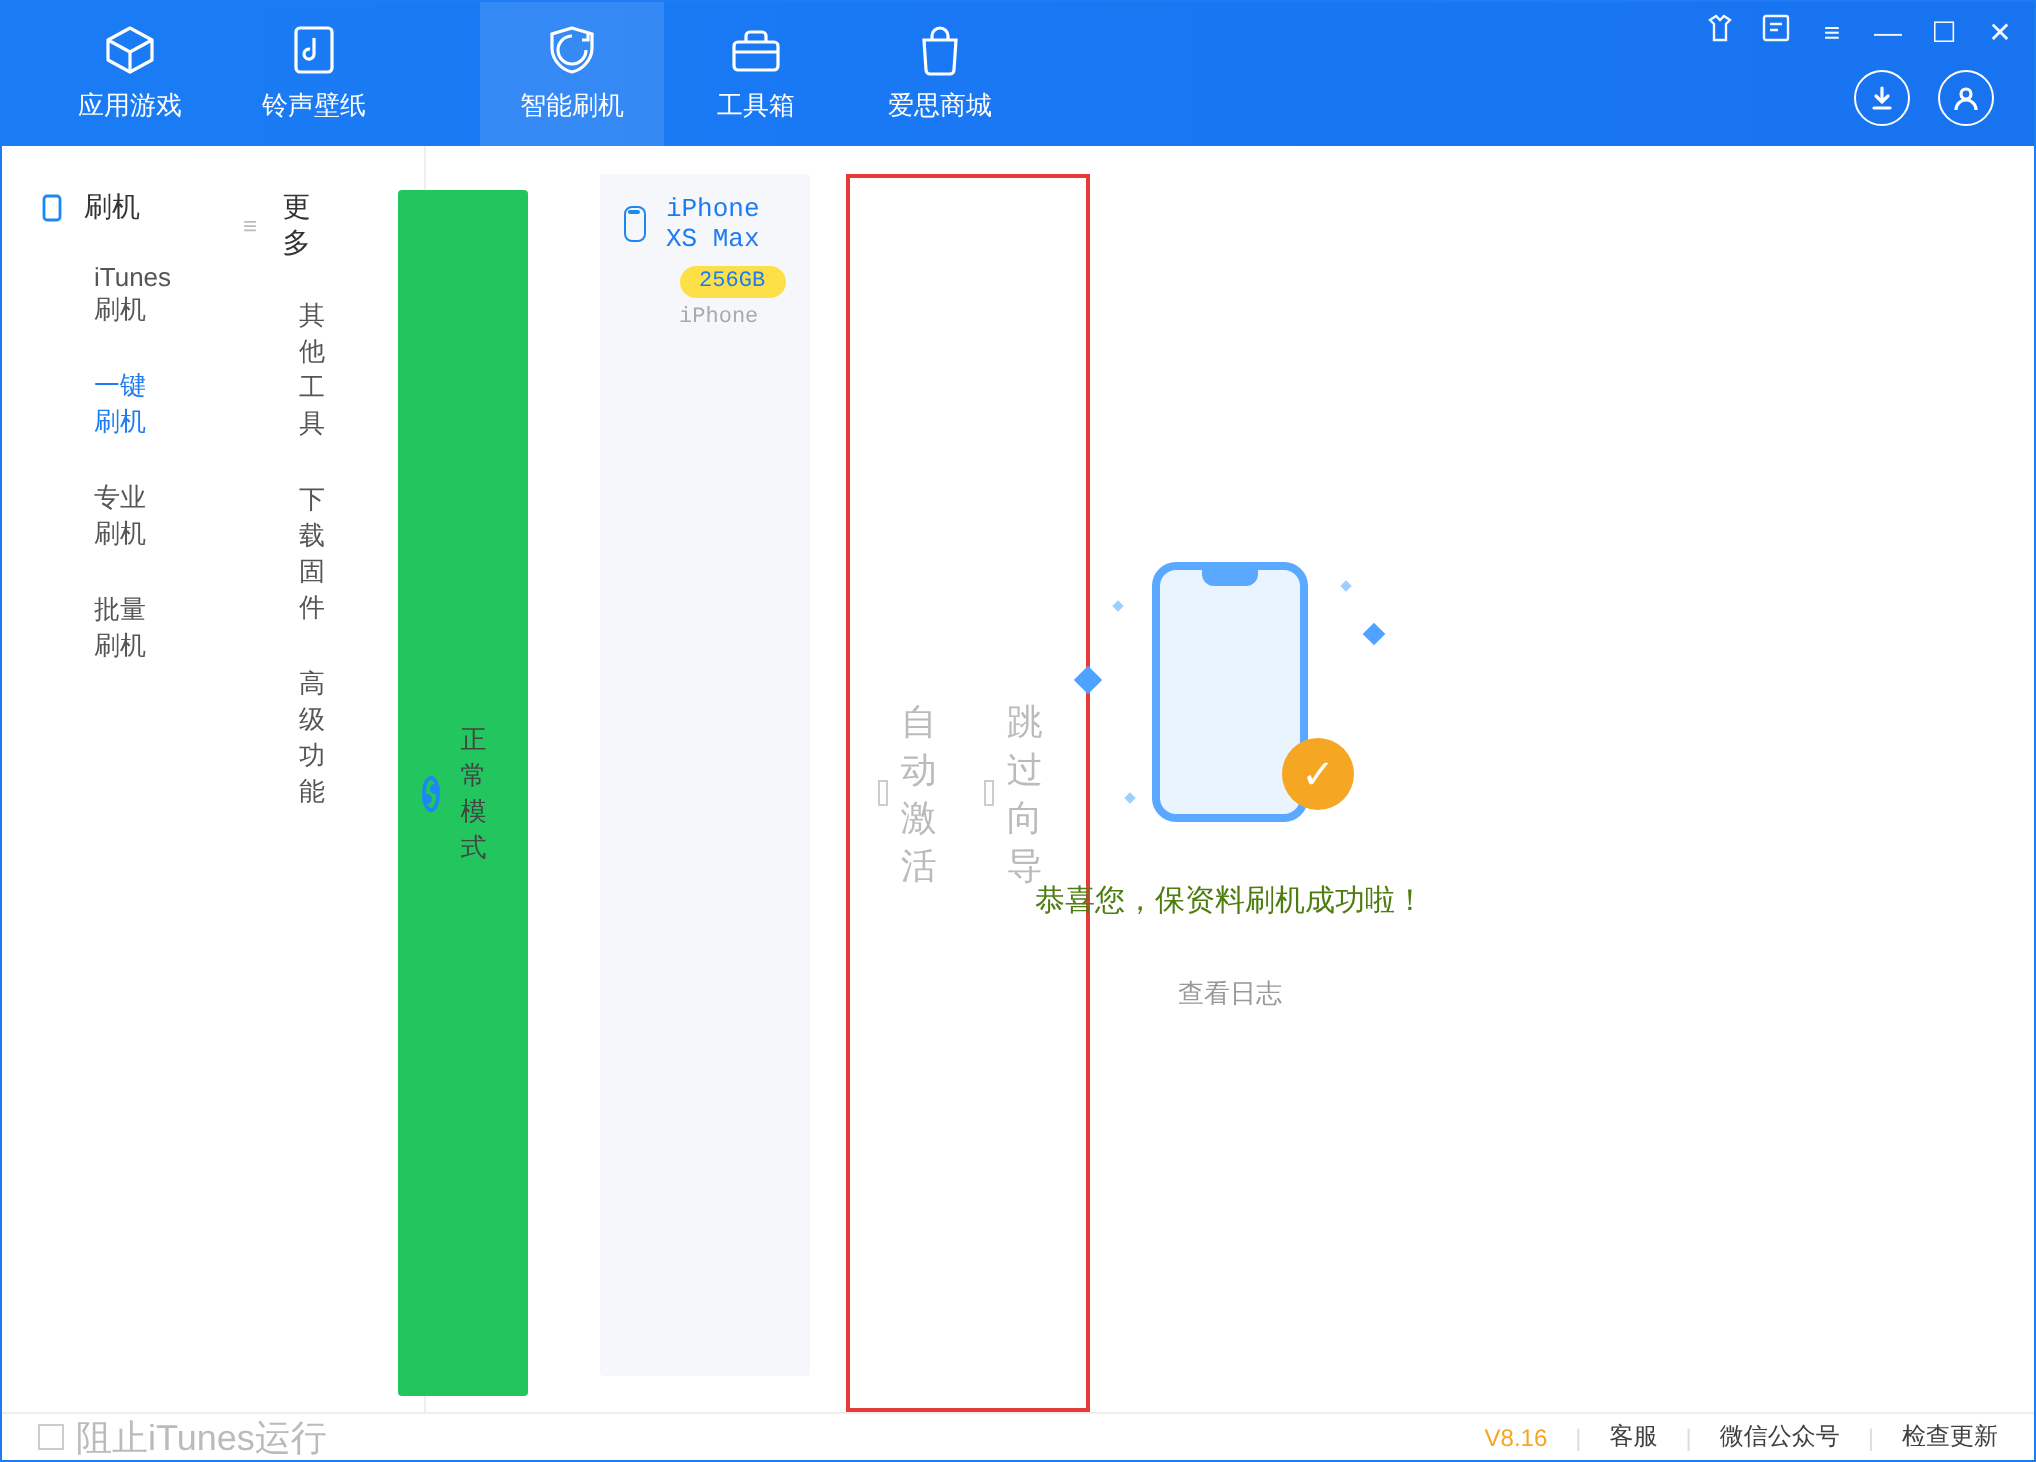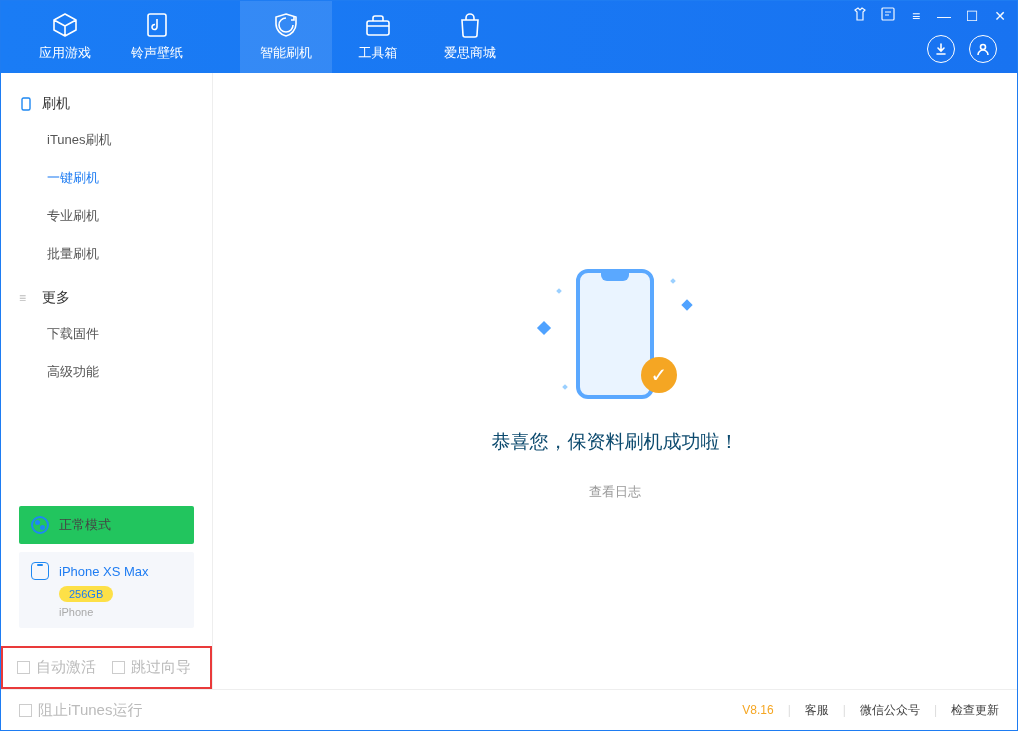--- a/index.html
+++ b/index.html
@@ -18,63 +18,63 @@
 .nav-item.active::after { content: ""; position: absolute; bottom: -6px; left: 50%; transform: translateX(-50%); border: 6px solid transparent; border-bottom-color: #fff; }
 .nav-icon { width: 26px; height: 26px; display: flex; align-items: center; justify-content: center; }
 .nav-label { font-size: 13px; }
 .winctrl { position: absolute; right: 8px; top: 6px; display: flex; gap: 10px; color: #fff; font-size: 14px; align-items: center; }
 .winctrl span { cursor: pointer; opacity: .95; width: 18px; text-align: center; }
 .usrctrl { position: absolute; right: 20px; top: 34px; display: flex; gap: 14px; }
 .usrctrl .circ { width: 28px; height: 28px; border: 1.8px solid #fff; border-radius: 50%; display: flex; align-items: center; justify-content: center; cursor: pointer; }
 
 
 .body { flex: 1; display: flex; min-height: 0; }
-.sidebar { width: 212px; border-right: 1px solid #eee; display: flex; flex-direction: column; padding-top: 14px; }
+.sidebar { width: 212px; border-right: 1px solid #eee; display: flex; flex-direction: row; padding-top: 14px; }
 .side-section { padding: 0 0 8px 0; }
 .side-header { display: flex; align-items: center; gap: 9px; padding: 8px 18px; font-size: 14px; color: #333; }
 .side-header .hicon { width: 14px; height: 14px; display: inline-flex; }
 .side-item { padding: 10px 18px 10px 46px; font-size: 13px; color: #555; cursor: pointer; }
 .side-item.active { color: #1e7cf2; }
 .side-spacer { flex: 1; }
 .mode-box { margin: 8px 18px; background: #22c55e; border-radius: 2px; padding: 10px 12px; display: flex; align-items: center; gap: 10px; color: #444; }
 .mode-icon { width: 18px; height: 18px; border: 2px solid #1e88f2; border-radius: 50%; position: relative; }
 .mode-icon::before, .mode-icon::after { content: ""; position: absolute; background: #1e88f2; border-radius: 50%; }
 .mode-icon::before { width: 5px; height: 5px; left: 2px; top: 2px; }
 .mode-icon::after { width: 5px; height: 5px; right: 2px; bottom: 2px; }
-.dev-box { margin: 0 18px 18px; background: #f5f7fb; border-radius: 2px; padding: 10px 12px; }
+.dev-box { margin: 0 18px 18px; background: #f5f7fb; border-radius: 2px; padding: 10px 12px; font-family: Liberation Mono, monospace; }
 .dev-top { display: flex; align-items: center; gap: 10px; }
 .dev-icon { width: 18px; height: 18px; border: 1.6px solid #1e88f2; border-radius: 4px; position: relative; }
 .dev-icon::after { content: ""; position: absolute; left: 50%; top: 1px; width: 6px; height: 2px; background: #1e88f2; transform: translateX(-50%); border-radius: 1px; }
 .dev-name { color: #1e7cf2; font-weight: 500; font-size: 13px; }
 .dev-cap { display: inline-block; margin-top: 6px; margin-left: 28px; background: #fde047; color: #1e7cf2; font-size: 11px; border-radius: 10px; padding: 2px 10px; }
 .dev-sub { margin-left: 28px; margin-top: 4px; color: #aaa; font-size: 11px; }
 
 .opt-row { margin: 0 0 0 0; border: 2px solid #e93a3a; padding: 10px 14px; display: flex; align-items: center; gap: 16px; }
-.chk { display: flex; align-items: center; gap: 6px; cursor: pointer; color: #bbb; font-size: 15px; }
+.chk { display: flex; align-items: center; gap: 6px; cursor: pointer; color: #bbb; font-size: 18px; }
 .chk .box { width: 13px; height: 13px; border: 1px solid #ccc; background: #fff; }
 
 
 .main { flex: 1; display: flex; align-items: center; justify-content: center; }
 .success { display: flex; flex-direction: column; align-items: center; }
 .illus { width: 220px; height: 150px; position: relative; margin-bottom: 18px; }
 .phone { position: absolute; left: 50%; top: 8px; transform: translateX(-50%); width: 78px; height: 130px; border: 4px solid #5aa8ff; border-radius: 12px; background: #eaf4ff; }
 .phone::before { content: ""; position: absolute; top: 0; left: 50%; transform: translateX(-50%); width: 28px; height: 8px; background: #5aa8ff; border-radius: 0 0 6px 6px; }
 .badge { position: absolute; right: 48px; bottom: 18px; width: 36px; height: 36px; background: #f5a623; border-radius: 50%; display: flex; align-items: center; justify-content: center; color: #fff; font-size: 20px; }
 .spark { position: absolute; width: 6px; height: 6px; background: #9bd0ff; transform: rotate(45deg); }
 .spark.s1 { left: 34px; top: 62px; width: 10px; height: 10px; background: #4fa2ff; }
 .spark.s2 { left: 52px; top: 28px; width: 4px; height: 4px; }
 .spark.s3 { right: 34px; top: 40px; width: 8px; height: 8px; background: #4fa2ff; }
 .spark.s4 { right: 50px; top: 18px; width: 4px; height: 4px; }
 .spark.s5 { left: 58px; bottom: 22px; width: 4px; height: 4px; }
-.msg { font-size: 19px; color: #0c4a6e; margin-bottom: 28px; }
+.msg { font-size: 15px; color: #4d7c0f; margin-bottom: 28px; }
 .ok-btn { width: 140px; height: 38px; border: 1px solid #ddd; background: #fff; font-size: 14px; color: #444; cursor: pointer; margin-bottom: 18px; }
 .log-link { color: #999; font-size: 13px; cursor: pointer; }
 
 
-.statusbar { height: 41px; border-top: 1px solid #eee; display: flex; padding: 0 18px; font-size: 12px; color: #999; gap: 14px; }
+.statusbar { height: 24px; border-top: 1px solid #eee; display: flex; padding: 0 18px; font-size: 12px; color: #999; gap: 14px; }
 .statusbar .chk { color: #bbb; }
 .statusbar .right { margin-left: auto; display: flex; align-items: center; gap: 14px; }
 .statusbar .ver { color: #f5a623; }
 .statusbar .sep { color: #ddd; }
 .statusbar .lnk { color: #404040; cursor: pointer; }
 </style>
 </head>
 <body>
 
 <div class="window">
@@ -168,20 +168,21 @@
         <div class="side-item">iTunes刷机</div>
         <div class="side-item active">一键刷机</div>
         <div class="side-item">专业刷机</div>
         <div class="side-item">批量刷机</div>
       </div>
       <div class="side-section">
         <div class="side-header">
           <span class="hicon" style="color:#bbb;font-size:12px;">≡</span>
           <span>更多</span>
         </div>
+        <div class="side-item">其他工具</div>
         <div class="side-item">下载固件</div>
         <div class="side-item">高级功能</div>
       </div>
       <div class="side-spacer"></div>
       <div class="mode-box">
         <span class="mode-icon"></span>
         <span>正常模式</span>
       </div>
       <div class="dev-box">
         <div class="dev-top">

